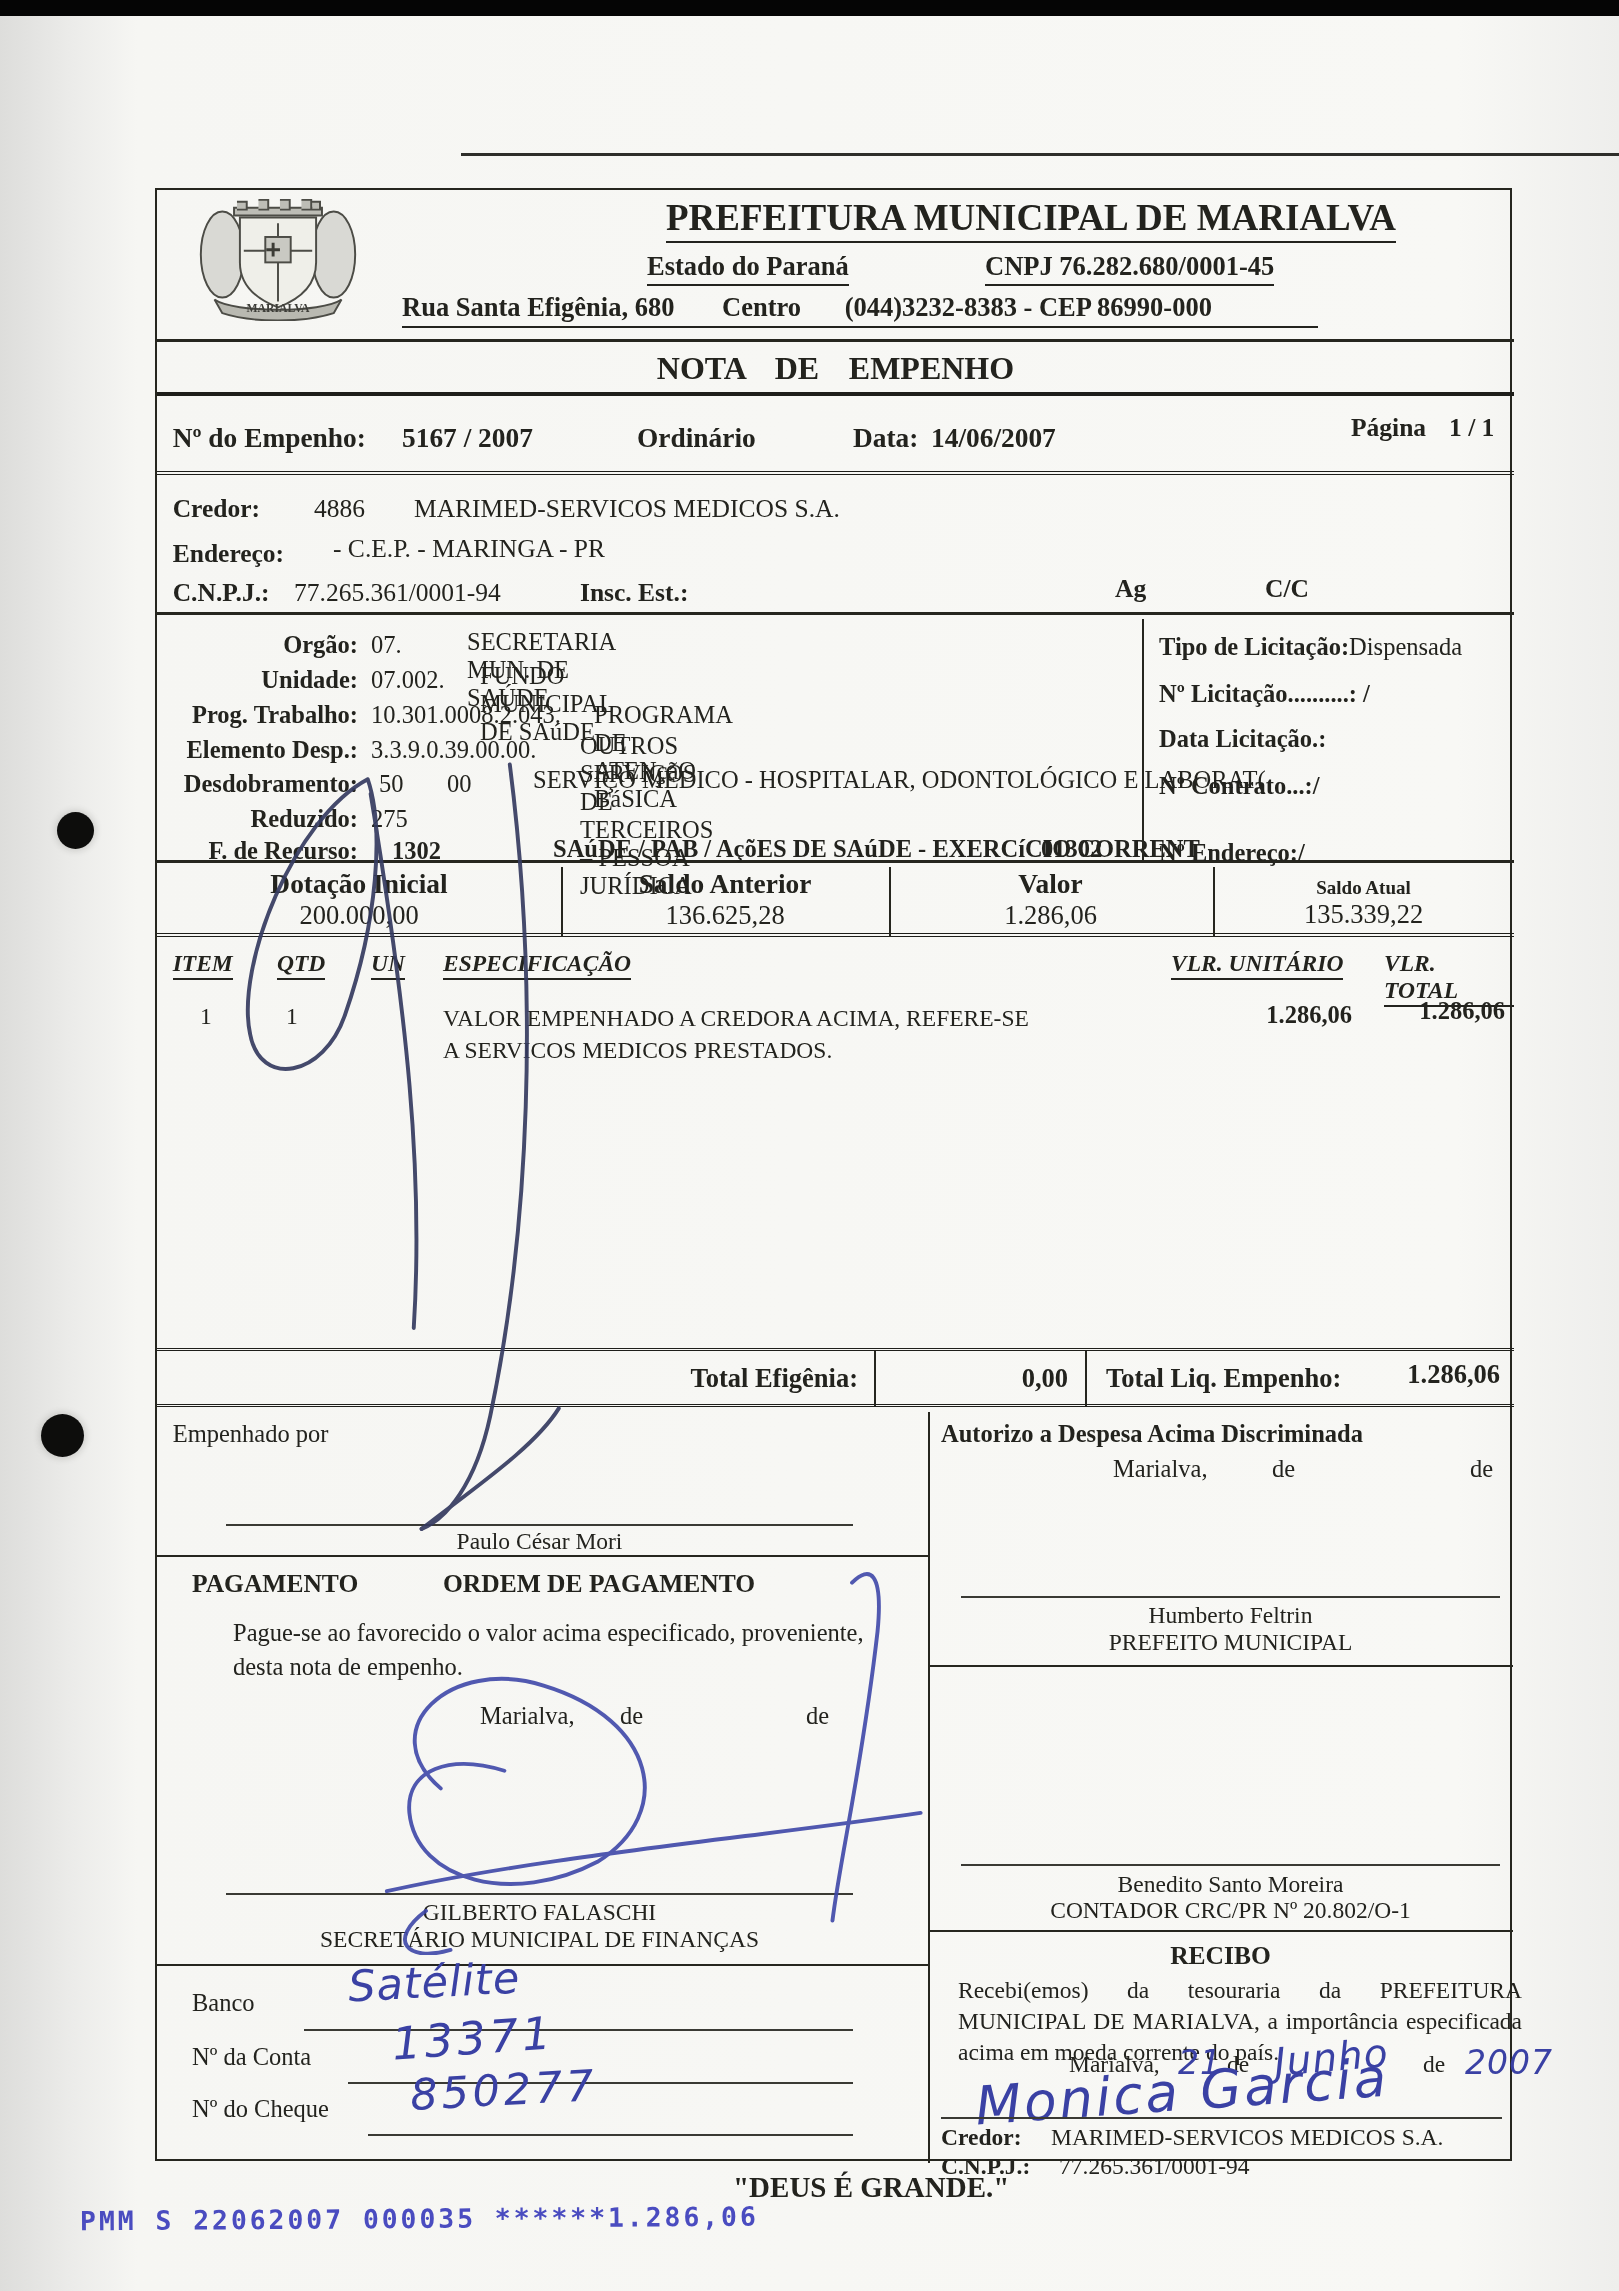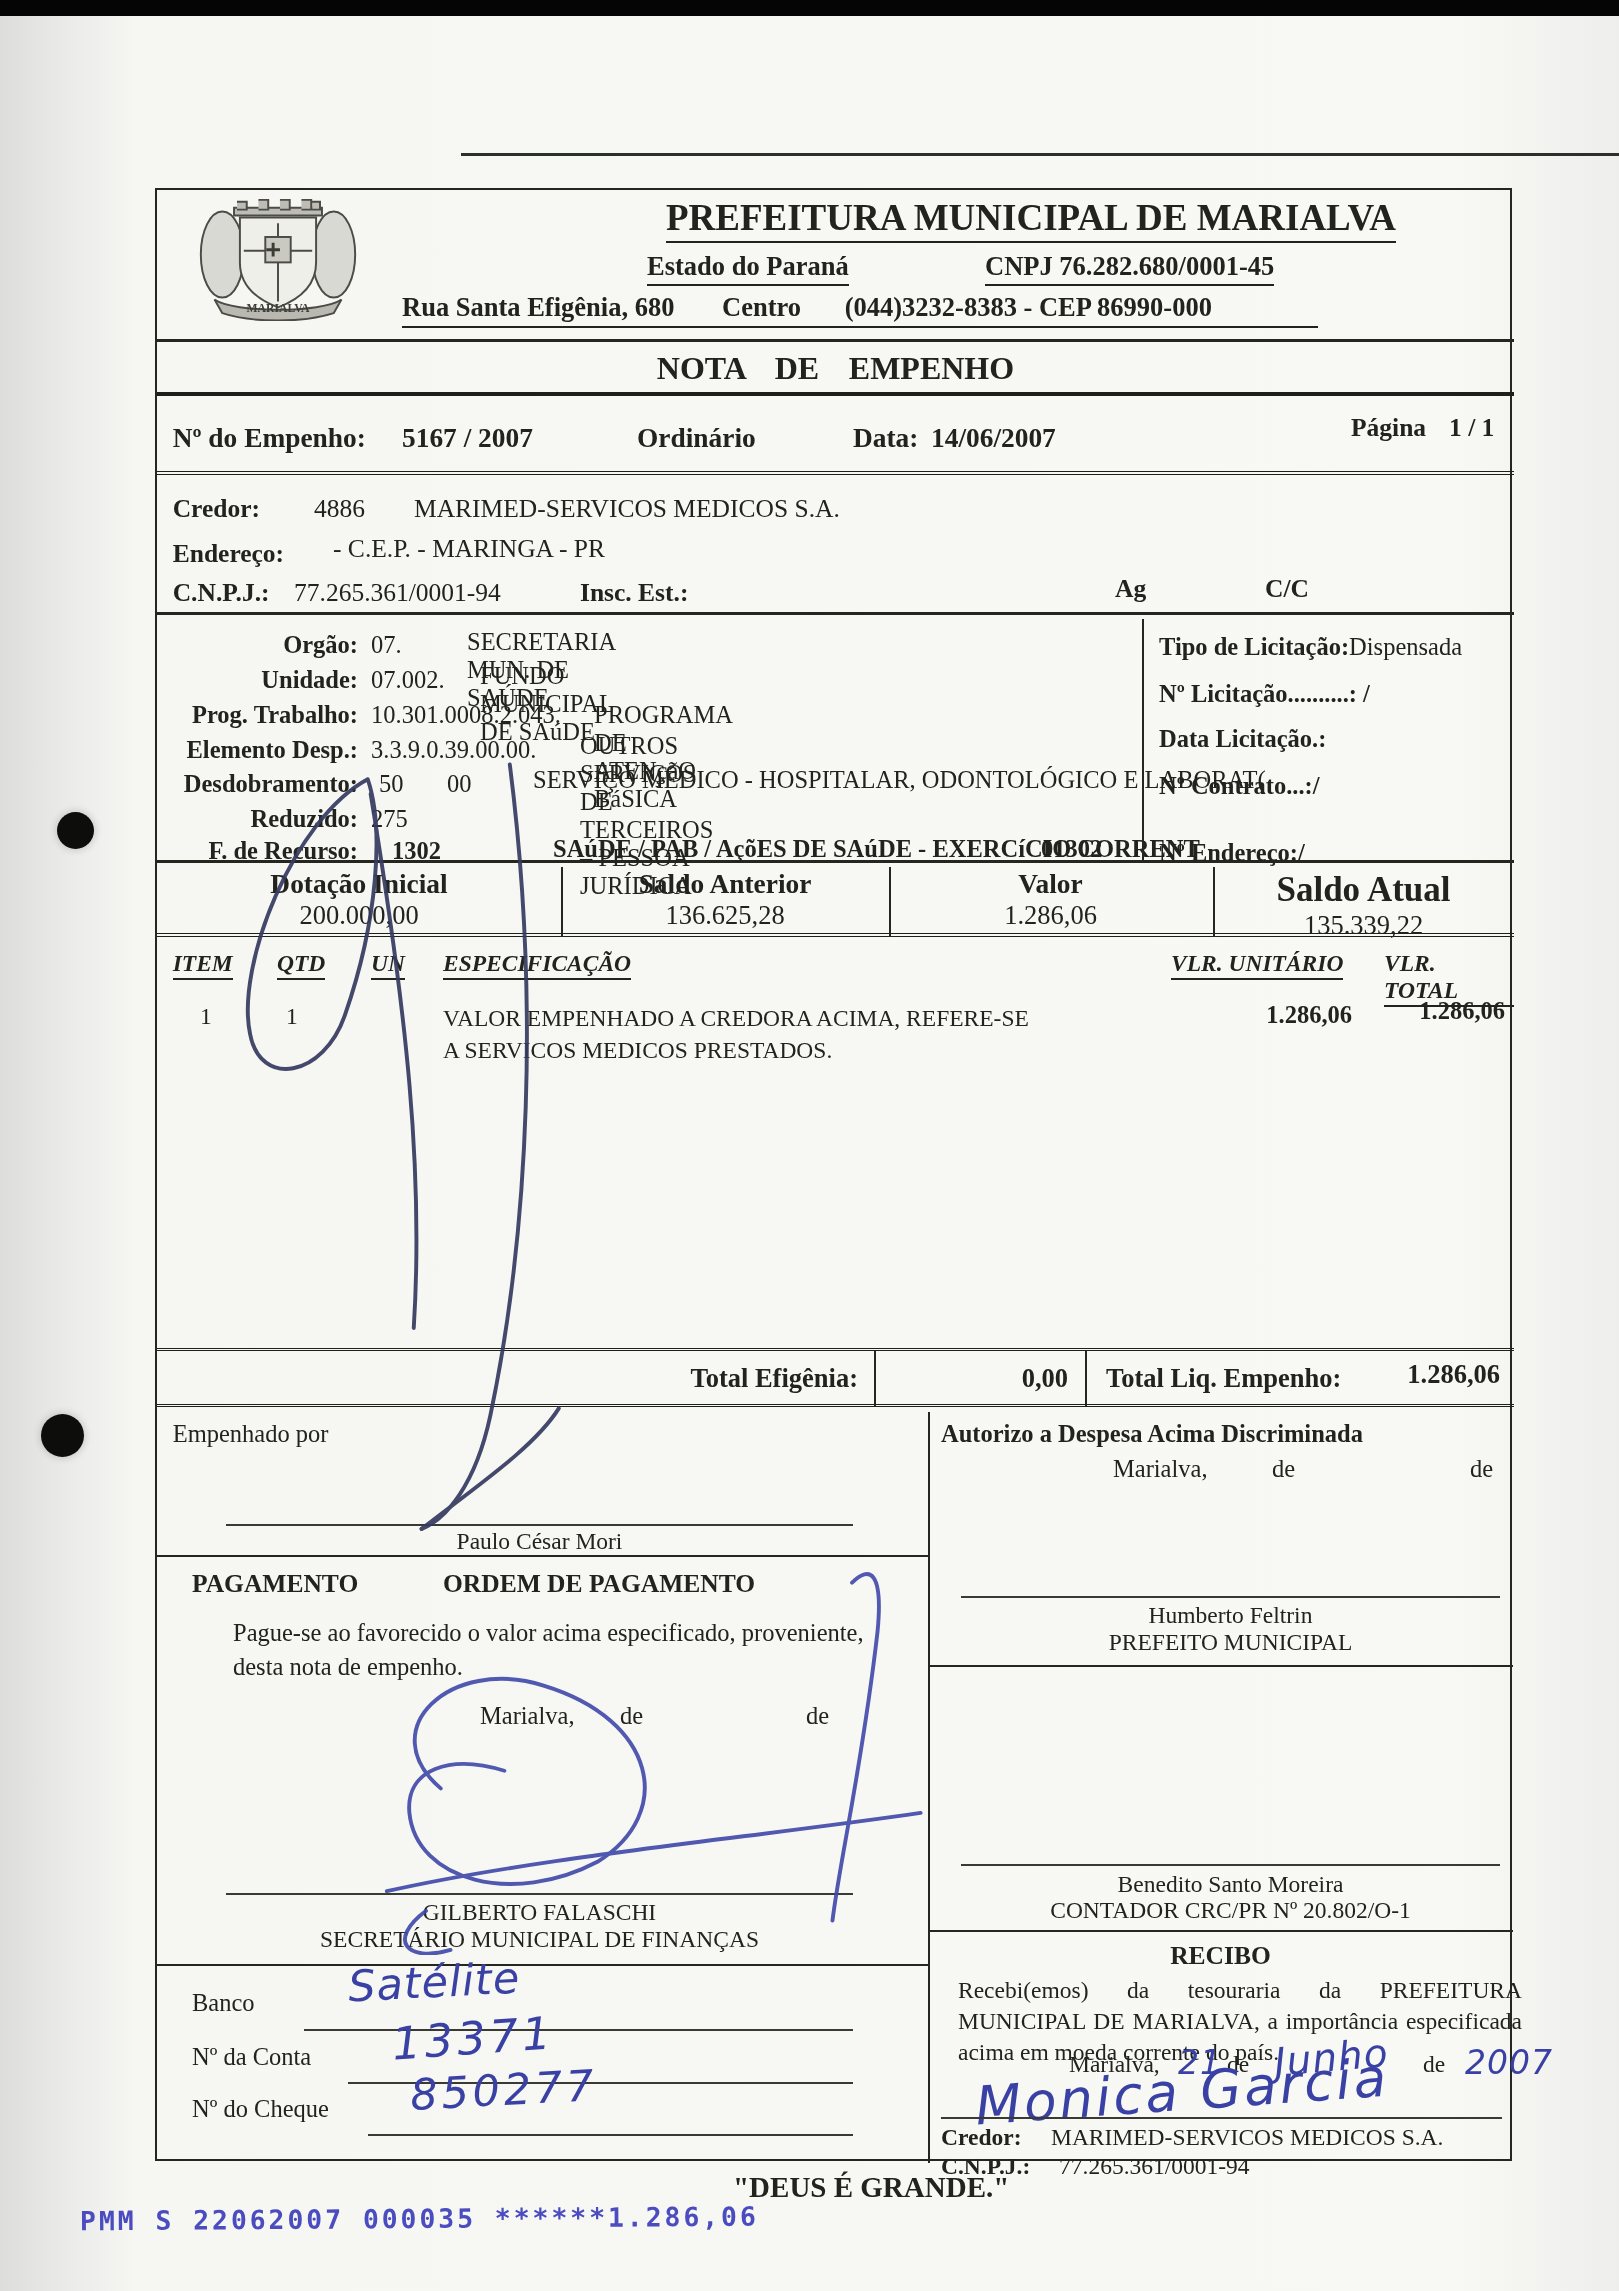--- a/index.html
+++ b/index.html
@@ -153,21 +153,21 @@
       </div>
       <div class="abs ctr" style="left:404px;top:0;width:328px;">
         <div class="b" style="font-size:27.4px;margin-top:2px;">Saldo Anterior</div>
         <div style="font-size:26.5px;">136.625,28</div>
       </div>
       <div class="abs ctr" style="left:732px;top:0;width:323px;">
         <div class="b" style="font-size:27.4px;margin-top:2px;">Valor</div>
         <div style="font-size:26.5px;">1.286,06</div>
       </div>
       <div class="abs ctr" style="left:1056px;top:0;width:301px;">
-        <div class="b" style="font-size:35px;margin-top:3px;">Saldo Atual</div>
+        <div class="b" style="font-size:19px;margin-top:10px;">Saldo Atual</div>
         <div style="font-size:26.5px;">135.339,22</div>
       </div>
     </div>
 
     <div class="sec" style="top:752px;height:406px;">
       <span class="abs b i u2" style="left:15.7px;top:7.8px;font-size:23.5px;padding-bottom:1px;">ITEM</span>
       <span class="abs b i u2" style="left:120px;top:7.8px;font-size:23.5px;padding-bottom:1px;">QTD</span>
       <span class="abs b i u2" style="left:214px;top:7.8px;font-size:23.5px;padding-bottom:1px;">UN</span>
       <span class="abs b i u2" style="left:286px;top:7.8px;font-size:23.5px;padding-bottom:1px;">ESPECIFICAÇÃO</span>
       <span class="abs b i u2" style="left:1014px;top:7.8px;font-size:23.5px;padding-bottom:1px;">VLR. UNITÁRIO</span>

